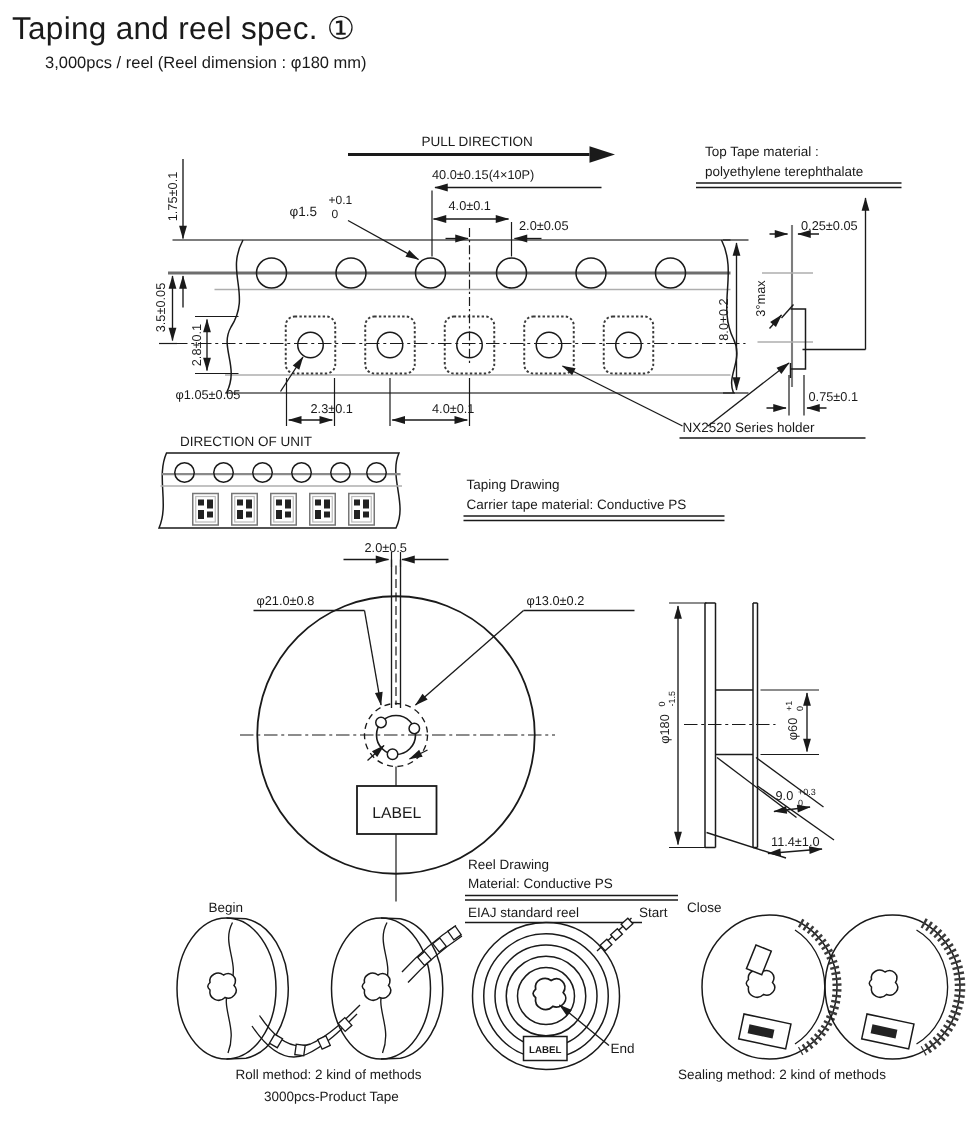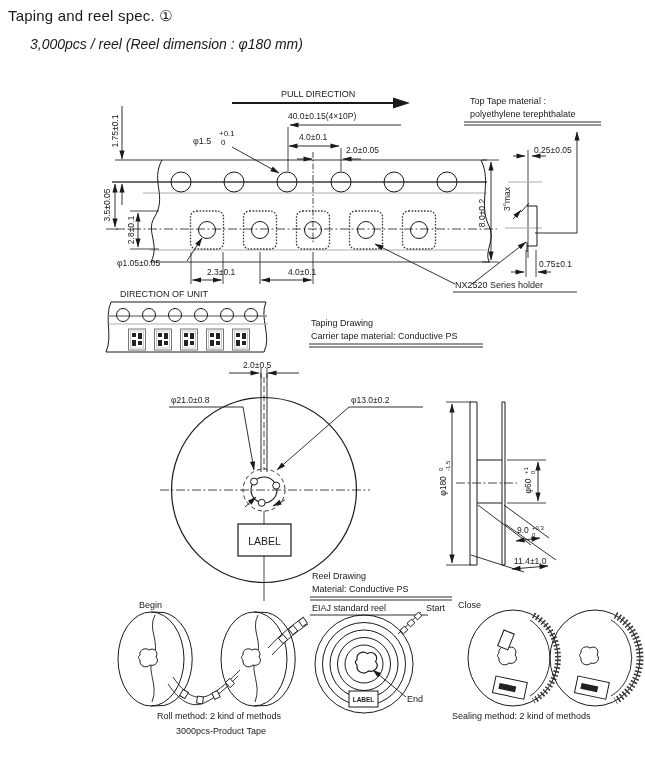--- a/index.html
+++ b/index.html
@@ -1,18 +1,18 @@
 <!DOCTYPE html>
 <html><head>
 <meta charset="utf-8">
 <style>
   html,body{margin:0;padding:0;background:#ffffff;}
   body{width:645px;height:759px;position:relative;font-family:"Liberation Sans",sans-serif;color:#1a1a1a;}
-  .title{position:absolute;left:8px;top:7px;font-size:15px;letter-spacing:.2px;}
-  .subtitle{position:absolute;left:30px;top:36px;font-size:14px;font-style:italic;}
+  .title{position:absolute;left:8px;top:7px;font-size:21px;letter-spacing:.2px;}
+  .subtitle{position:absolute;left:30px;top:36px;font-size:11px;}
   svg{position:absolute;left:0;top:0;font-family:"Liberation Sans",sans-serif;}
   svg text{fill:#1a1a1a;}
   .t85{font-size:8.5px;}
   .t8{font-size:8px;}
   .t9{font-size:9px;}
   .t6{font-size:6px;}
   .t65{font-size:6.5px;font-weight:bold;}
   .t10{font-size:10.5px;}
   .ln{stroke:#1a1a1a;stroke-width:1;fill:none;}
   .dim{stroke:#1a1a1a;stroke-width:.9;fill:none;}

